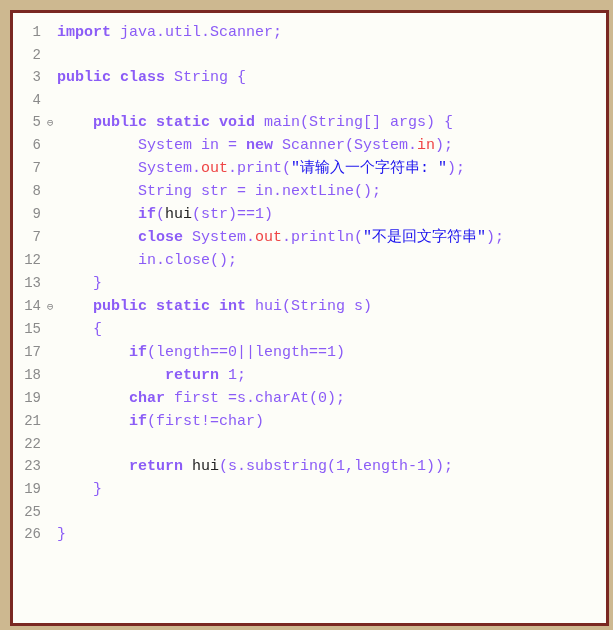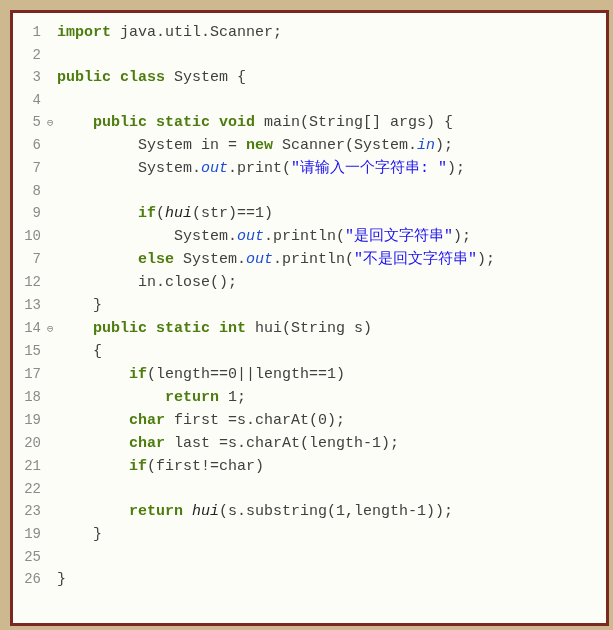--- a/index.html
+++ b/index.html
@@ -38,50 +38,48 @@
   .marker {
     width: 10px;
     color: #8a8a8a;
     font-size: 11px;
     flex-shrink: 0;
     user-select: none;
   }
   .code {
     color: #222;
   }
-  .kw { color: #4d7c0f; font-weight: bold; }
+  .kw { color: #8b5cf6; font-weight: bold; }
   .str { color: #1a11ee; }
-  .field { color: #1d4ed8; font-style: italic; }
-  .italic { font-style: italic; }
-  .plain { color: #404040; }
+  .field { color: #ef4444; }
+  .italic { }
+  .plain { color: #8b5cf6; }
 </style>
 </head>
 <body>
 
 <div class="outer-frame">
   <div class="code-area" id="code-area">
       <div class="line"><span class="lineno">1</span><span class="marker"></span><span class="code"><span class="kw">import</span><span class="plain"> java.util.Scanner;</span></span></div>
       <div class="line"><span class="lineno">2</span><span class="marker"></span><span class="code"></span></div>
-      <div class="line"><span class="lineno">3</span><span class="marker"></span><span class="code"><span class="kw">public</span><span class="plain"> </span><span class="kw">class</span><span class="plain"> System {</span></span></div>
+      <div class="line"><span class="lineno">3</span><span class="marker"></span><span class="code"><span class="kw">public</span><span class="plain"> </span><span class="kw">class</span><span class="plain"> String {</span></span></div>
       <div class="line"><span class="lineno">4</span><span class="marker"></span><span class="code"></span></div>
       <div class="line"><span class="lineno">5</span><span class="marker">⊖</span><span class="code"><span class="plain">    </span><span class="kw">public</span><span class="plain"> </span><span class="kw">static</span><span class="plain"> </span><span class="kw">void</span><span class="plain"> main(String[] args) {</span></span></div>
       <div class="line"><span class="lineno">6</span><span class="marker"></span><span class="code"><span class="plain">         System in = </span><span class="kw">new</span><span class="plain"> Scanner(System.</span><span class="field">in</span><span class="plain">);</span></span></div>
       <div class="line"><span class="lineno">7</span><span class="marker"></span><span class="code"><span class="plain">         System.</span><span class="field">out</span><span class="plain">.print(</span><span class="str">"请输入一个字符串: "</span><span class="plain">);</span></span></div>
-      <div class="line"><span class="lineno">8</span><span class="marker"></span></div>
+      <div class="line"><span class="lineno">8</span><span class="marker"></span><span class="code"><span class="plain">         String str = in.nextLine();</span></span></div>
       <div class="line"><span class="lineno">9</span><span class="marker"></span><span class="code"><span class="plain">         </span><span class="kw">if</span><span class="plain">(</span><span class="italic">hui</span><span class="plain">(str)==1)</span></span></div>
-      <div class="line"><span class="lineno">10</span><span class="marker"></span><span class="code"><span class="plain">             System.</span><span class="field">out</span><span class="plain">.println(</span><span class="str">"是回文字符串"</span><span class="plain">);</span></span></div>
-      <div class="line"><span class="lineno">7</span><span class="marker"></span><span class="code"><span class="plain">         </span><span class="kw">else</span><span class="plain"> System.</span><span class="field">out</span><span class="plain">.println(</span><span class="str">"不是回文字符串"</span><span class="plain">);</span></span></div>
+      <div class="line"><span class="lineno">7</span><span class="marker"></span><span class="code"><span class="plain">         </span><span class="kw">close</span><span class="plain"> System.</span><span class="field">out</span><span class="plain">.println(</span><span class="str">"不是回文字符串"</span><span class="plain">);</span></span></div>
       <div class="line"><span class="lineno">12</span><span class="marker"></span><span class="code"><span class="plain">         in.close();</span></span></div>
       <div class="line"><span class="lineno">13</span><span class="marker"></span><span class="code"><span class="plain">    }</span></span></div>
       <div class="line"><span class="lineno">14</span><span class="marker">⊖</span><span class="code"><span class="plain">    </span><span class="kw">public</span><span class="plain"> </span><span class="kw">static</span><span class="plain"> </span><span class="kw">int</span><span class="plain"> hui(String s)</span></span></div>
       <div class="line"><span class="lineno">15</span><span class="marker"></span><span class="code"><span class="plain">    {</span></span></div>
       <div class="line"><span class="lineno">17</span><span class="marker"></span><span class="code"><span class="plain">        </span><span class="kw">if</span><span class="plain">(length==0||length==1)</span></span></div>
       <div class="line"><span class="lineno">18</span><span class="marker"></span><span class="code"><span class="plain">            </span><span class="kw">return</span><span class="plain"> 1;</span></span></div>
       <div class="line"><span class="lineno">19</span><span class="marker"></span><span class="code"><span class="plain">        </span><span class="kw">char</span><span class="plain"> first =s.charAt(0);</span></span></div>
-      <div class="line"><span class="lineno">20</span><span class="marker"></span><span class="code"><span class="plain">        </span><span class="kw">char</span><span class="plain"> last =s.charAt(length-1);</span></span></div>
       <div class="line"><span class="lineno">21</span><span class="marker"></span><span class="code"><span class="plain">        </span><span class="kw">if</span><span class="plain">(first!=char)</span></span></div>
       <div class="line"><span class="lineno">22</span><span class="marker"></span></div>
       <div class="line"><span class="lineno">23</span><span class="marker"></span><span class="code"><span class="plain">        </span><span class="kw">return</span><span class="plain"> </span><span class="italic">hui</span><span class="plain">(s.substring(1,length-1));</span></span></div>
       <div class="line"><span class="lineno">19</span><span class="marker"></span><span class="code"><span class="plain">    }</span></span></div>
       <div class="line"><span class="lineno">25</span><span class="marker"></span><span class="code"></span></div>
       <div class="line"><span class="lineno">26</span><span class="marker"></span><span class="code"><span class="plain">}</span></span></div>
     </div>
 </div>
 
 </body></html>

